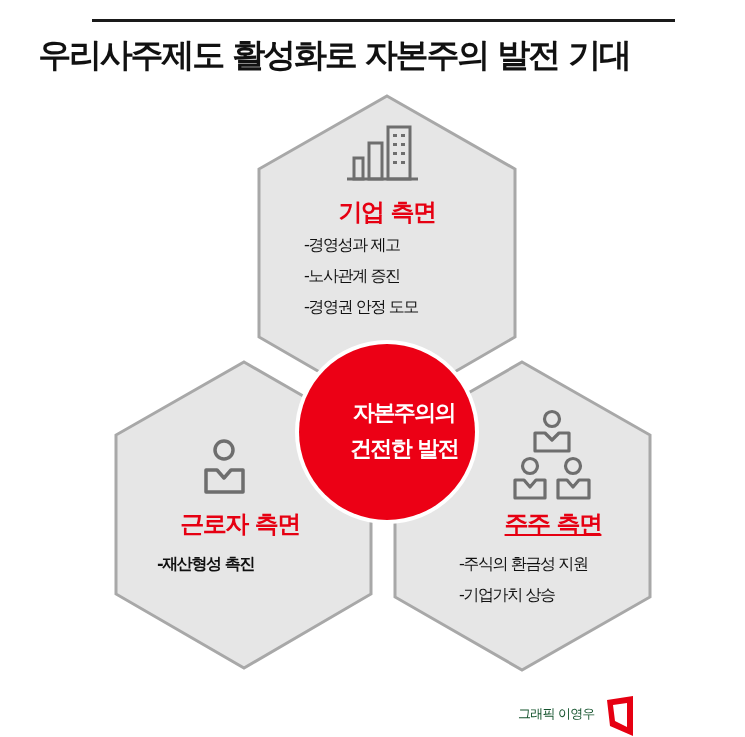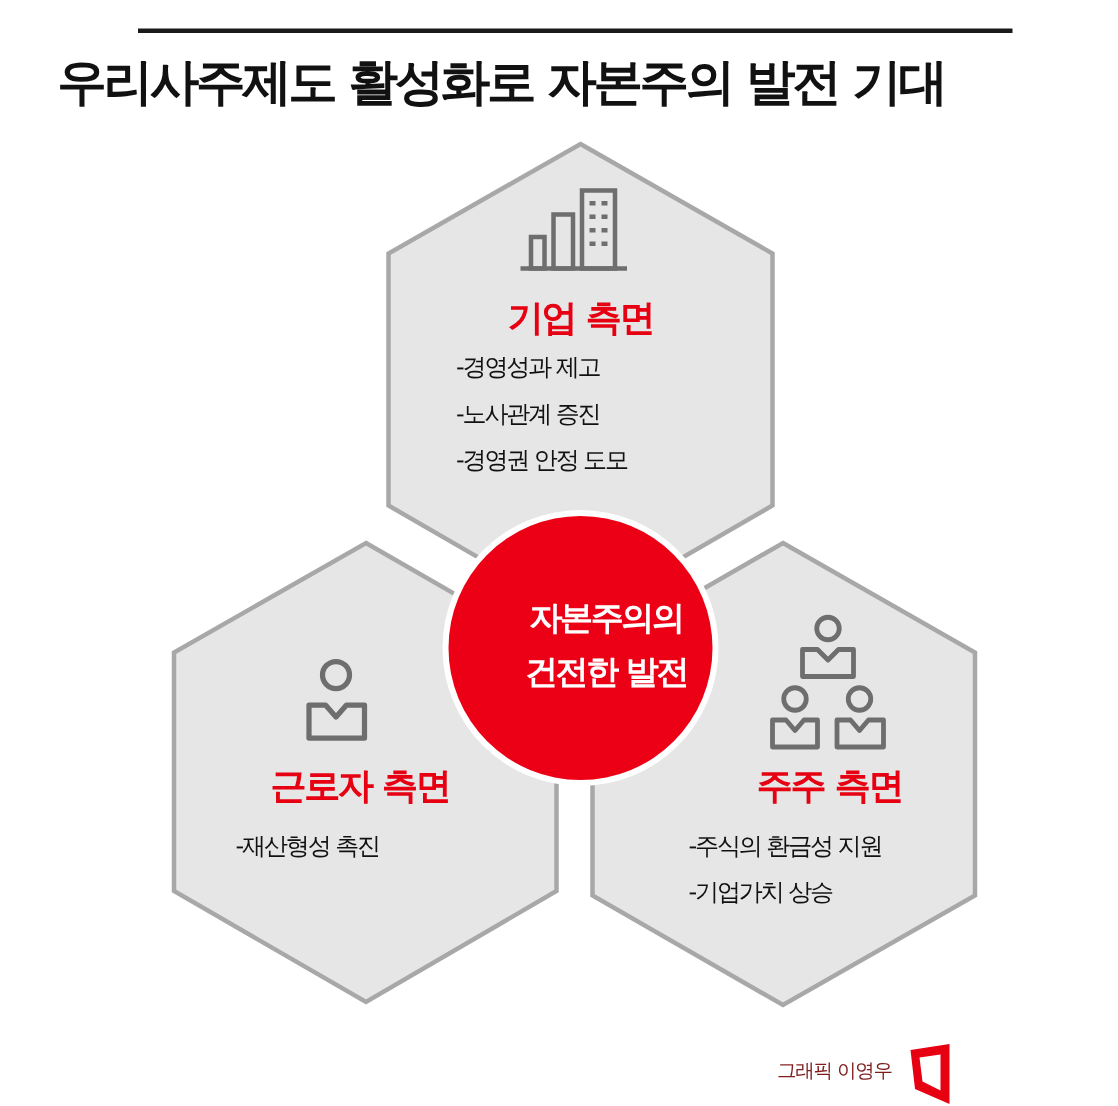--- a/index.html
+++ b/index.html
@@ -9,21 +9,21 @@
   .title { position:absolute; left:0; top:30px; width:668px; text-align:center;
            font-size:33px; font-weight:bold; color:#111; letter-spacing:-2.2px; line-height:50px; }
   svg.diagram { position:absolute; left:0; top:0; }
   .heading { position:absolute; font-size:24px; font-weight:bold; color:#e60012;
              letter-spacing:-1.5px; white-space:nowrap; text-align:center; }
   .items { position:absolute; font-size:16px; color:#111; letter-spacing:-1.4px;
            line-height:31px; white-space:nowrap; }
   .items div { height:31px; }
   .center-text { position:absolute; left:300px; top:395px; width:208px; text-align:center;
                  color:#fff; font-weight:bold; font-size:22px; letter-spacing:-1.6px; line-height:36px; }
-  .credit { position:absolute; left:518px; top:705px; font-size:13px; color:#7f1d1d; letter-spacing:-0.8px; white-space:nowrap; }
+  .credit { position:absolute; left:518px; top:705px; font-size:13px; color:#14532d; letter-spacing:-0.8px; white-space:nowrap; }
 </style>
 </head>
 <body>
 
 <div class="top-rule"></div>
 <div class="title">우리사주제도 활성화로 자본주의 발전 기대</div>
 
 <svg class="diagram" width="745" height="737" viewBox="0 0 745 737">
 
   <polygon points="387,96 515,169 515,337 387,411 259,337 259,169" fill="#e6e6e6" stroke="#a8a8a8" stroke-width="3"></polygon>
@@ -74,25 +74,25 @@
 </svg>
 
 <div class="heading" style="left:307px; top:196px; width:160px;">기업 측면</div>
 <div class="items" style="left:304px; top:229px;">
   <div>-경영성과 제고</div>
   <div>-노사관계 증진</div>
   <div>-경영권 안정 도모</div>
 </div>
 
 <div class="heading" style="left:150px; top:508px; width:180px;">근로자 측면</div>
-<div class="items" style="left:157px; top:548px;">
+<div class="items" style="left:157px; top:548px;font-weight:bold;">
   <div>-재산형성 촉진</div>
 </div>
 
-<div class="heading" style="left:478px; top:508px; width:150px;">주주 측면</div>
+<div class="heading" style="left:478px; top:508px; width:150px;text-decoration:underline;">주주 측면</div>
 <div class="items" style="left:459px; top:548px;">
   <div>-주식의 환금성 지원</div>
   <div>-기업가치 상승</div>
 </div>
 
 <div class="center-text">
   <div>자본주의의</div>
   <div>건전한 발전</div>
 </div>
 

